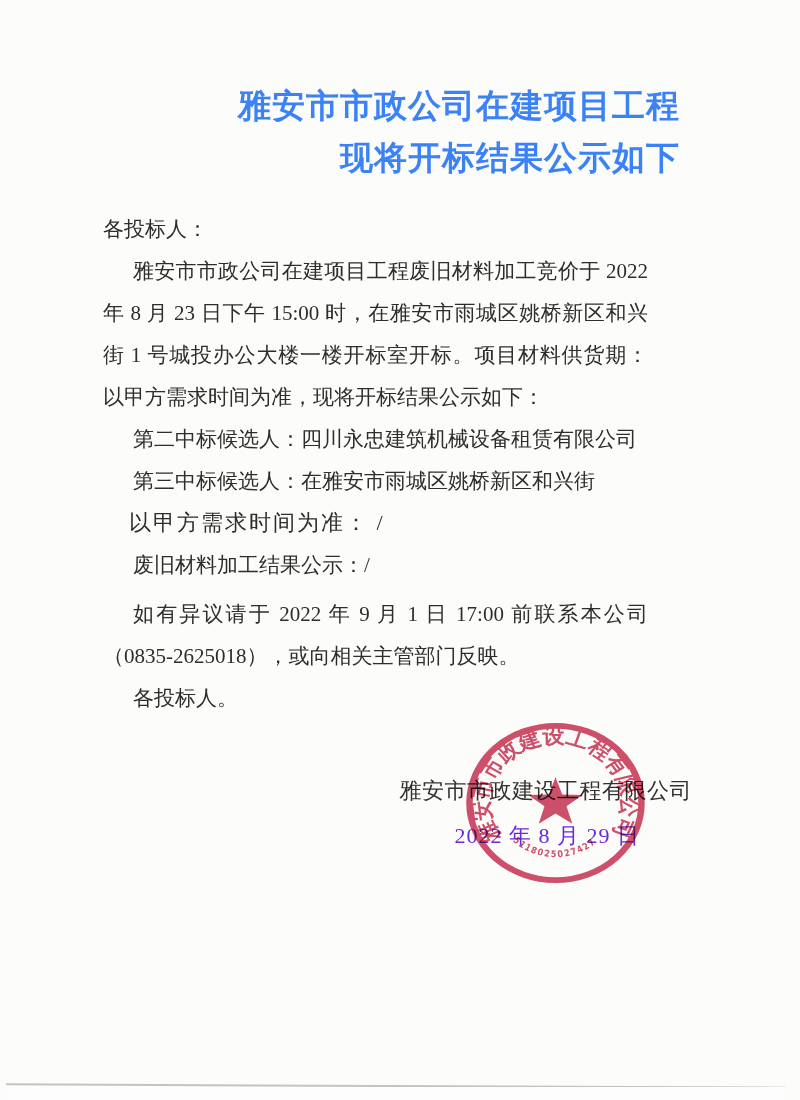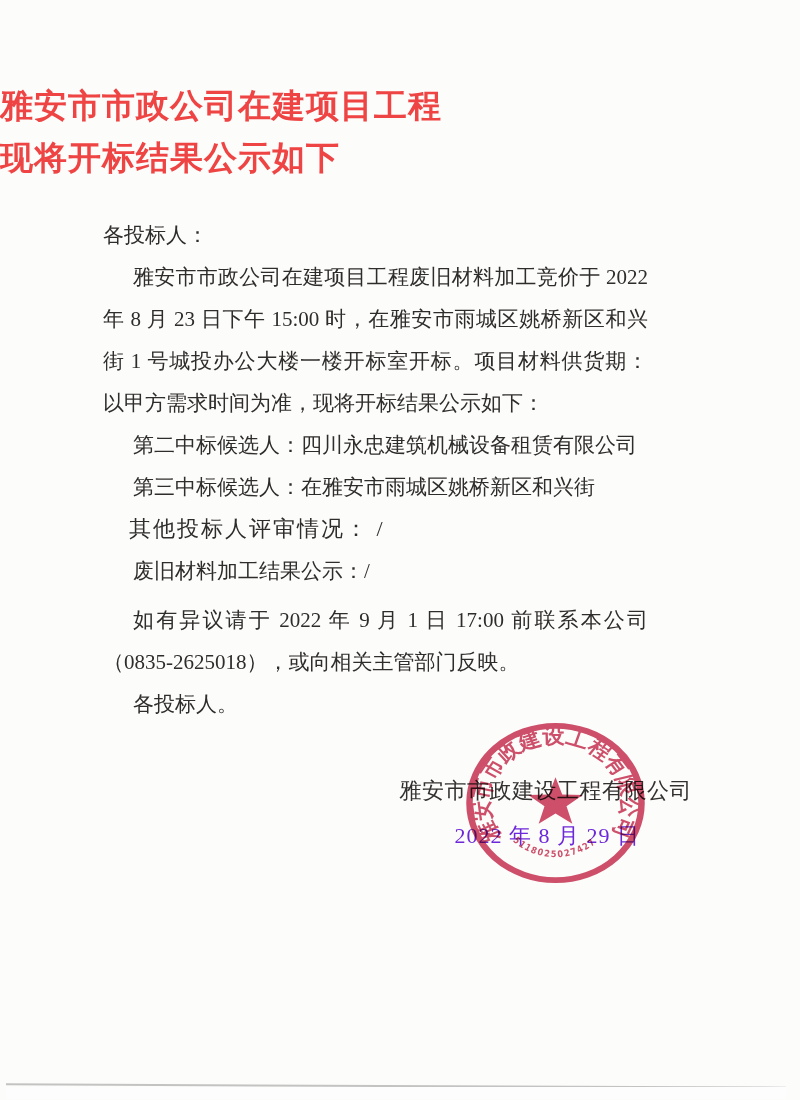--- a/index.html
+++ b/index.html
@@ -15,31 +15,31 @@
     overflow: hidden;
     font-family: "Liberation Serif", "DejaVu Serif", serif;
     color: #2f2d2b;
   }
   .title {
     position: absolute;
     top: 80px;
     left: 0;
     width: 680px;
     margin: 0;
-    text-align: left;
+    text-align: right;
     font-family: "Liberation Sans", "DejaVu Sans", sans-serif;
     font-weight: 700;
     font-size: 33px;
     line-height: 52px;
     letter-spacing: 1px;
-    color: #ef4444;
+    color: #3b82f6;
   }
   .body-block {
     position: absolute;
-    top: 214px;
+    top: 208px;
     left: 103px;
     width: 545px;
     font-size: 21px;
     line-height: 42px;
     text-align: justify;
     font-family: Liberation Serif, serif;
   }
   .body-block p {
     margin: 0;
     padding: 0;
@@ -117,21 +117,21 @@
   <h1 class="title">
     <div>雅安市市政公司在建项目工程</div>
     <div>现将开标结果公示如下</div>
   </h1>
 
   <div class="body-block">
     <p>各投标人：</p>
     <p class="indent">雅安市市政公司在建项目工程废旧材料加工竞价于 2022 年 8 月 23 日下午 15:00 时，在雅安市雨城区姚桥新区和兴街 1 号城投办公大楼一楼开标室开标。项目材料供货期：以甲方需求时间为准，现将开标结果公示如下：</p>
     <p class="indent">第二中标候选人：四川永忠建筑机械设备租赁有限公司</p>
     <p class="indent">第三中标候选人：在雅安市雨城区姚桥新区和兴街</p>
-    <p class="other-wide">其他投标人评审情况： /</p>
+    <p class="other-wide">以甲方需求时间为准： /</p>
     <p class="indent">废旧材料加工结果公示：/</p>
     <p class="indent gap-before">如有异议请于 2022 年 9 月 1 日 17:00 前联系本公司（0835-2625018），或向相关主管部门反映。</p>
     <p class="indent">各投标人。</p>
   </div>
 
   <div class="sig-company">雅安市市政建设工程有限公司</div>
   <div class="sig-date">2022 年 8 月 29 日</div>
 
   <svg class="seal" viewBox="0 0 200 200" preserveAspectRatio="none">
     <circle class="seal-ring" cx="100" cy="100" r="93" stroke="#cc415f"></circle>

